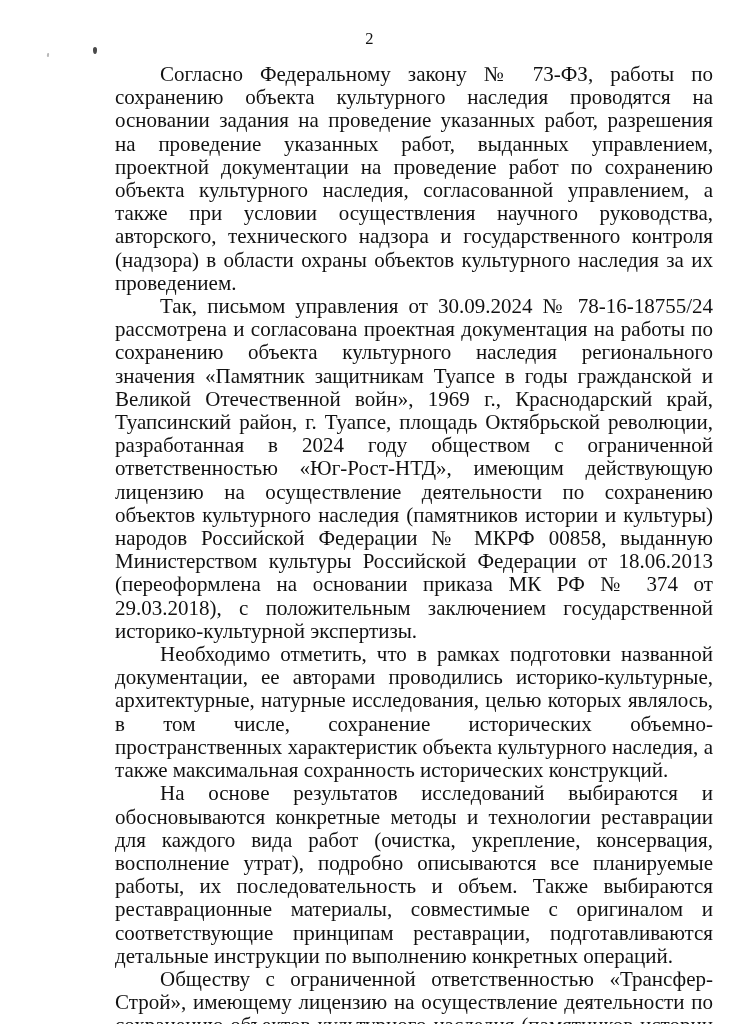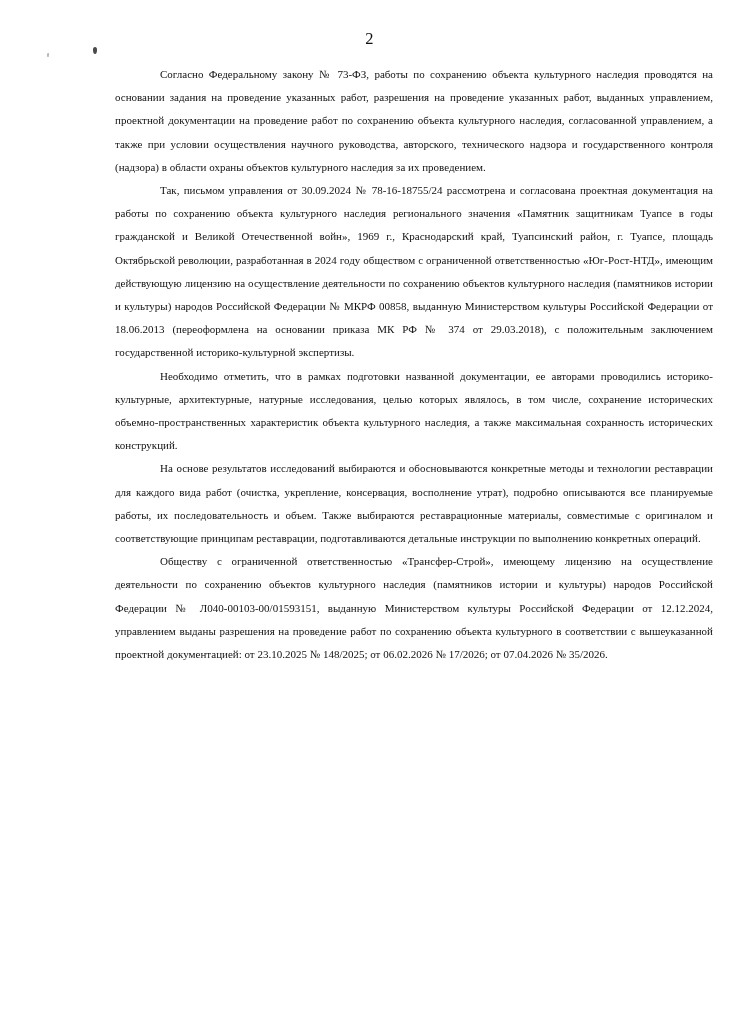--- a/index.html
+++ b/index.html
@@ -58,21 +58,21 @@
     position: absolute;
     left: 115px;
     top: 63px;
     width: 598px;
   }
   .body-text p {
     margin: 0;
     text-indent: 45px;
     text-align: justify;
     text-justify: inter-word;
-    font-size: 11px;
+    font-size: 21px;
     line-height: 23.2px;
     letter-spacing: 0px;
     word-spacing: 0px;
     hyphens: none;
   }
 </style>
 </head>
 <body>
 
 <div class="page">

